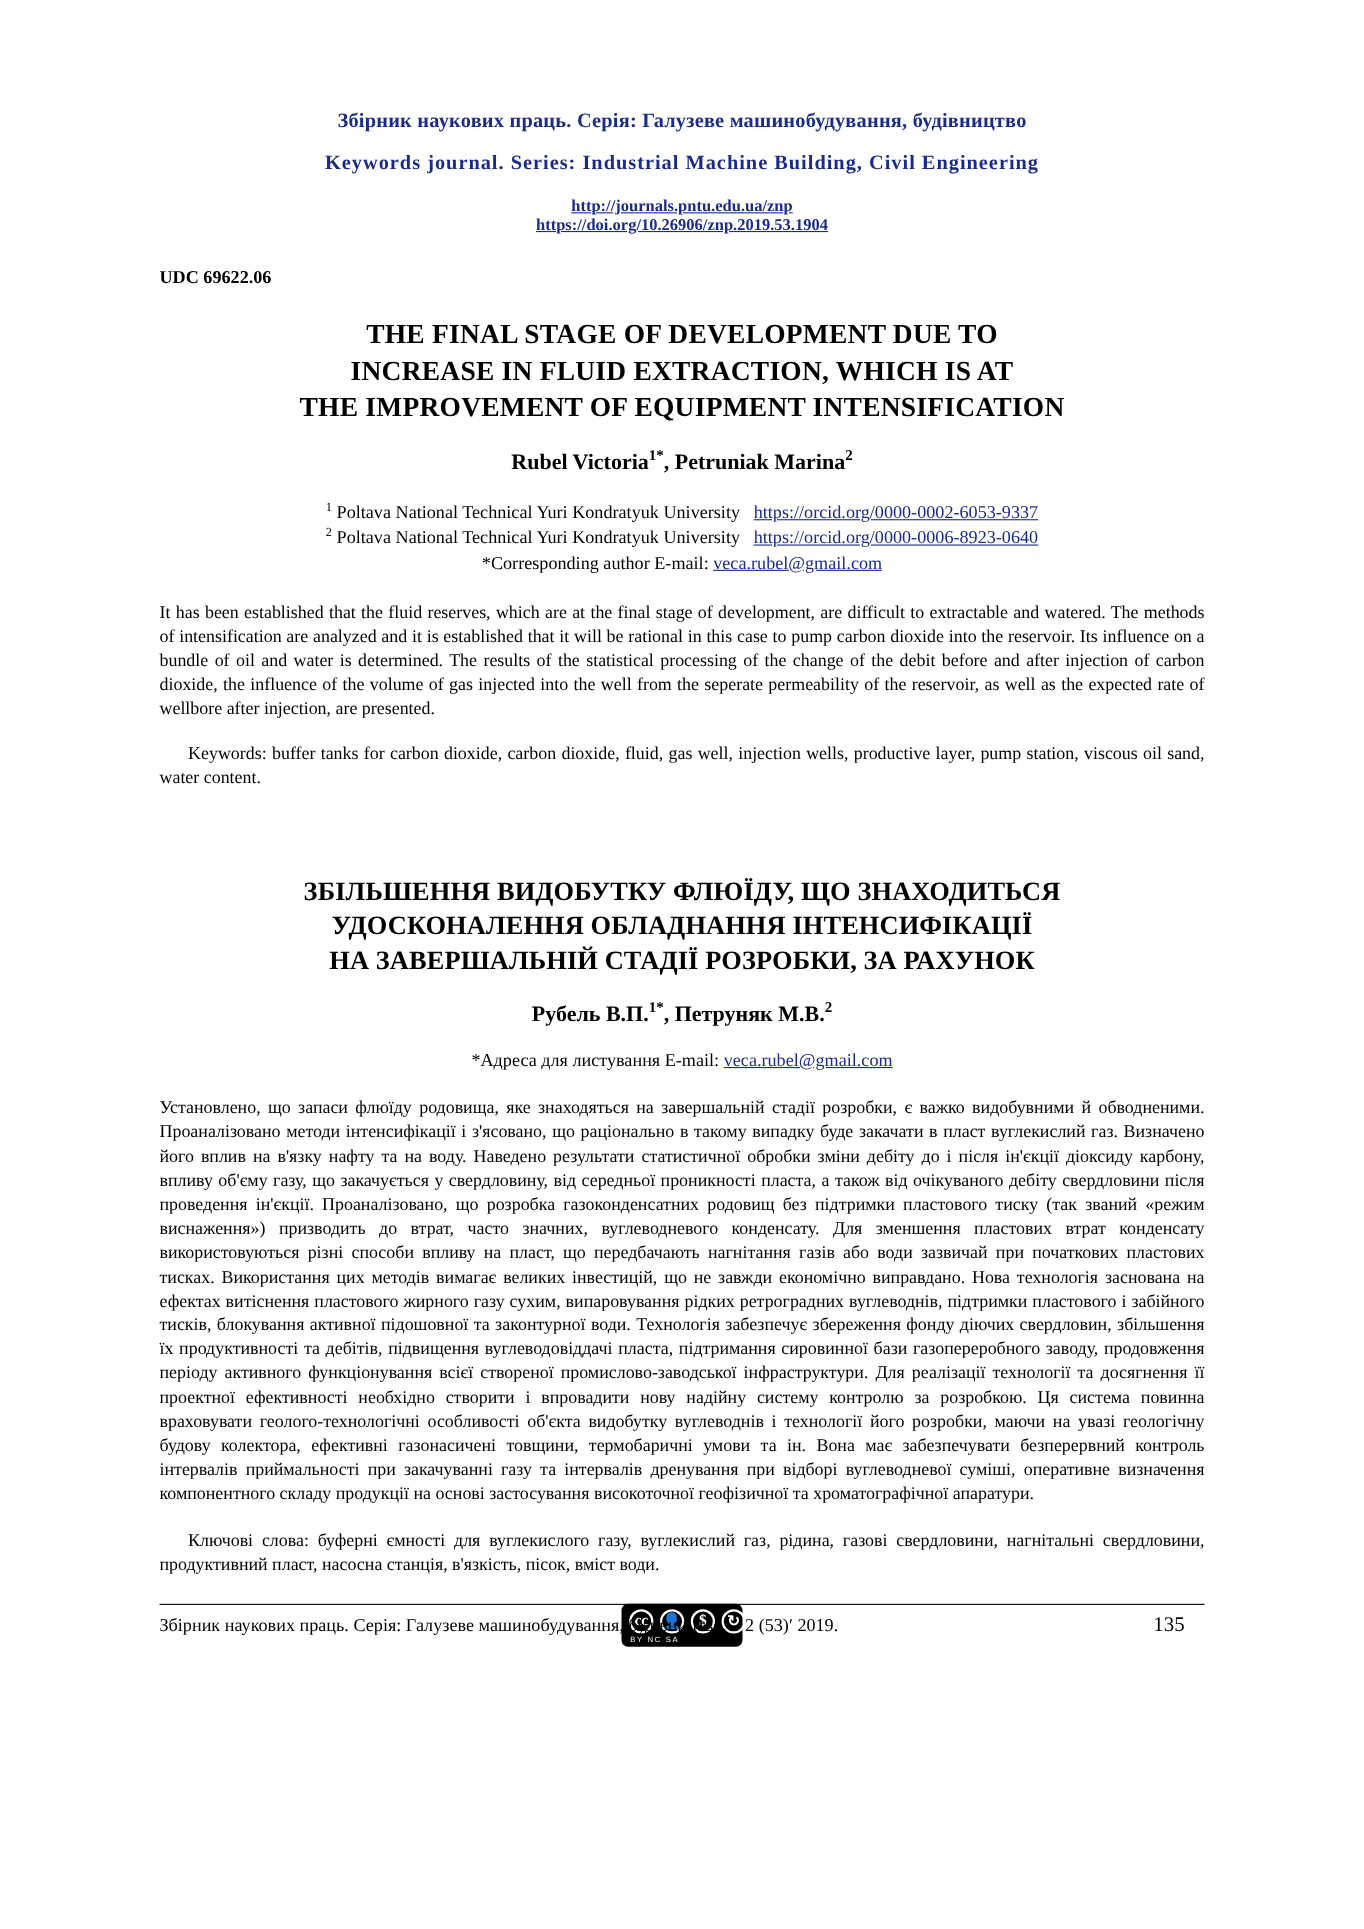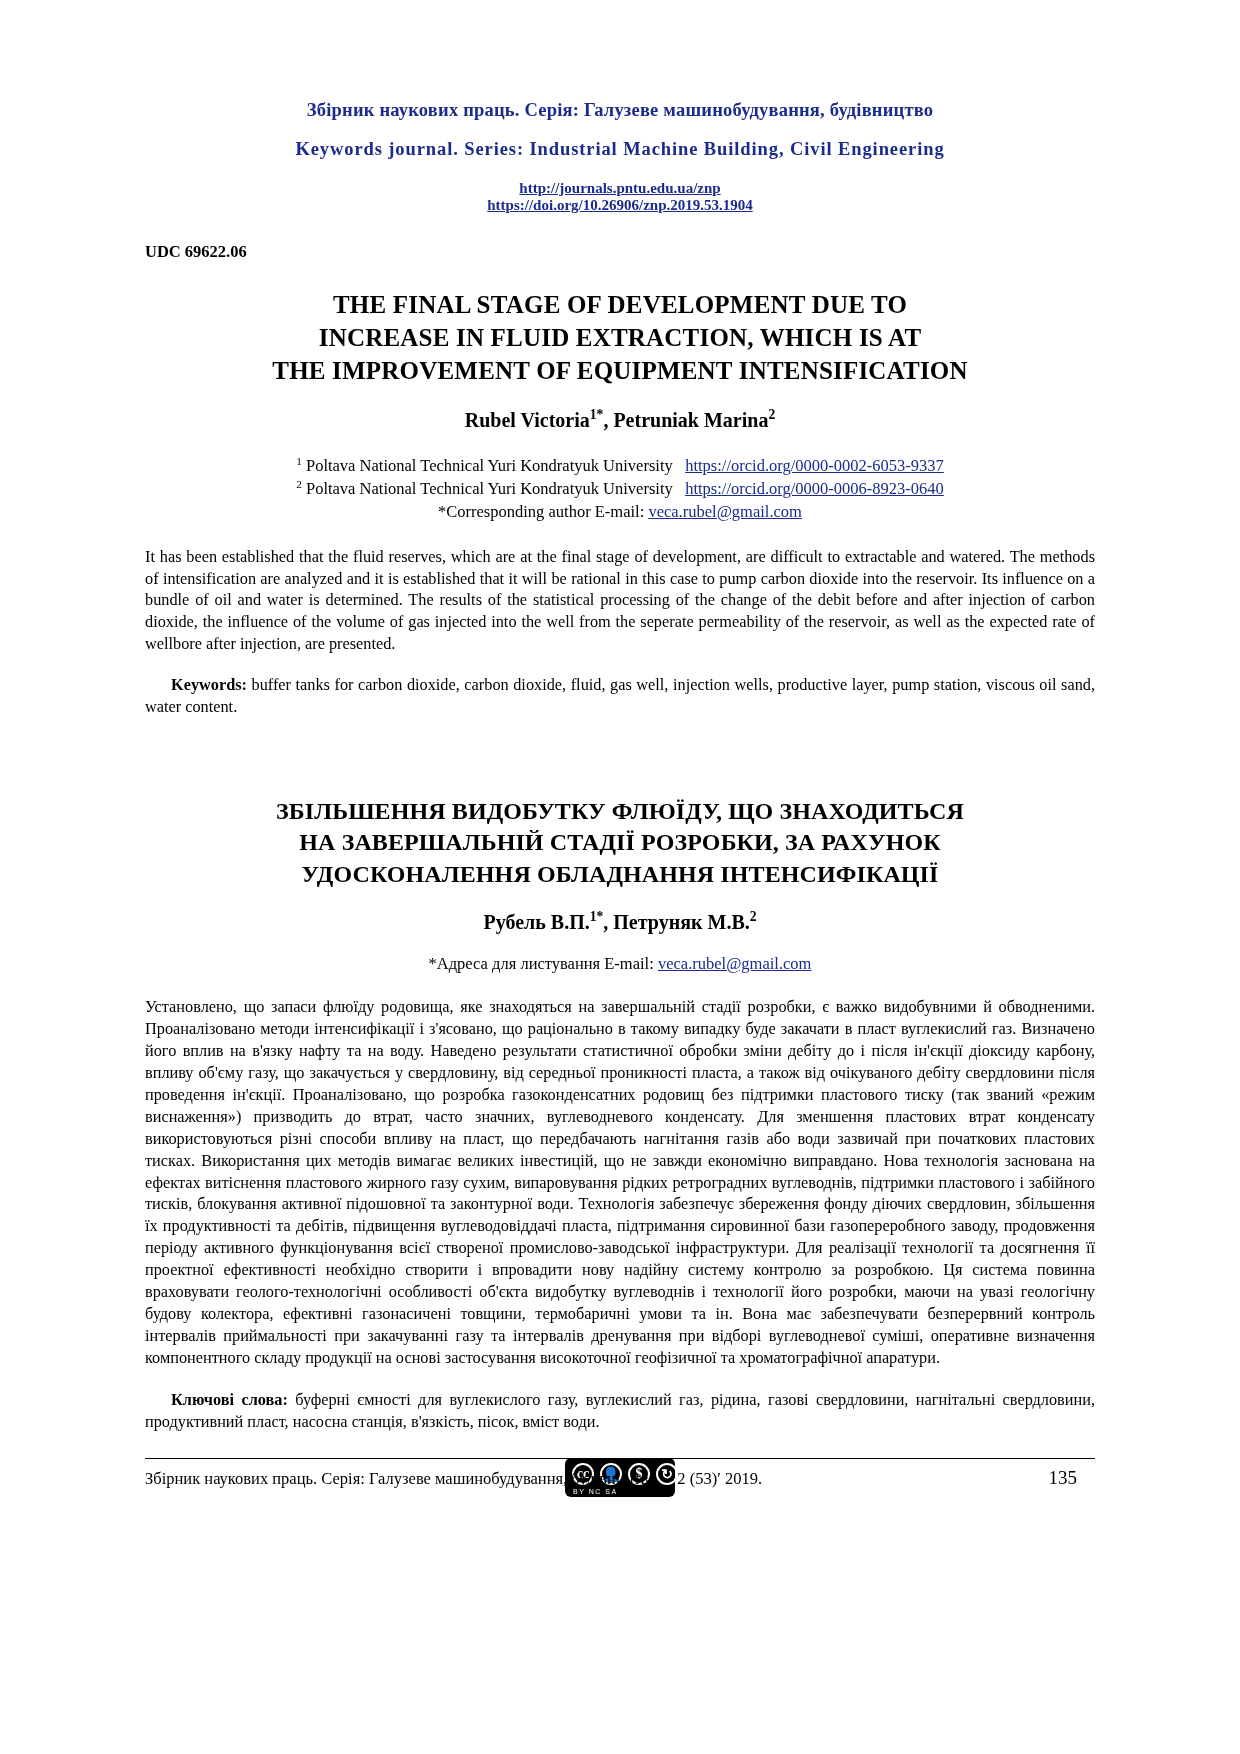--- a/index.html
+++ b/index.html
@@ -95,21 +95,21 @@
     text-align: justify;
     margin-bottom: 20px;
   }
   .keywords-en {
     font-size: 16.3px;
     line-height: 1.33;
     text-align: justify;
     margin-bottom: 16px;
   }
   .keywords-en .kw-label, .keywords-uk .kw-label {
-    font-weight: bold;
+    font-weight: normal;
   }
   .indent {
     display: inline-block;
     width: 26px;
   }
   .spacer-big {
     height: 62px;
   }
   .title-uk {
     text-align: center;
@@ -261,22 +261,22 @@
 
   <div class="keywords-en">
     <span class="indent"></span><span class="kw-label">Keywords:</span>
     <span>buffer tanks for carbon dioxide, carbon dioxide, fluid, gas well, injection wells, productive layer, pump station, viscous oil sand, water content.</span>
   </div>
 
   <div class="spacer-big"></div>
 
   <div class="title-uk">
     <div>ЗБІЛЬШЕННЯ ВИДОБУТКУ ФЛЮЇДУ, ЩО ЗНАХОДИТЬСЯ</div>
+    <div>УДОСКОНАЛЕННЯ ОБЛАДНАННЯ ІНТЕНСИФІКАЦІЇ</div>
     <div>НА ЗАВЕРШАЛЬНІЙ СТАДІЇ РОЗРОБКИ, ЗА РАХУНОК</div>
-    <div>УДОСКОНАЛЕННЯ ОБЛАДНАННЯ ІНТЕНСИФІКАЦІЇ</div>
   </div>
 
   <div class="authors-uk">
     Рубель В.П.<sup>1*</sup>, Петруняк М.В.<sup>2</sup>
   </div>
 
 
   <div class="corresponding-uk">
     <span>*Адреса для листування E-mail:</span>
     <span class="link">veca.rubel@gmail.com</span>

